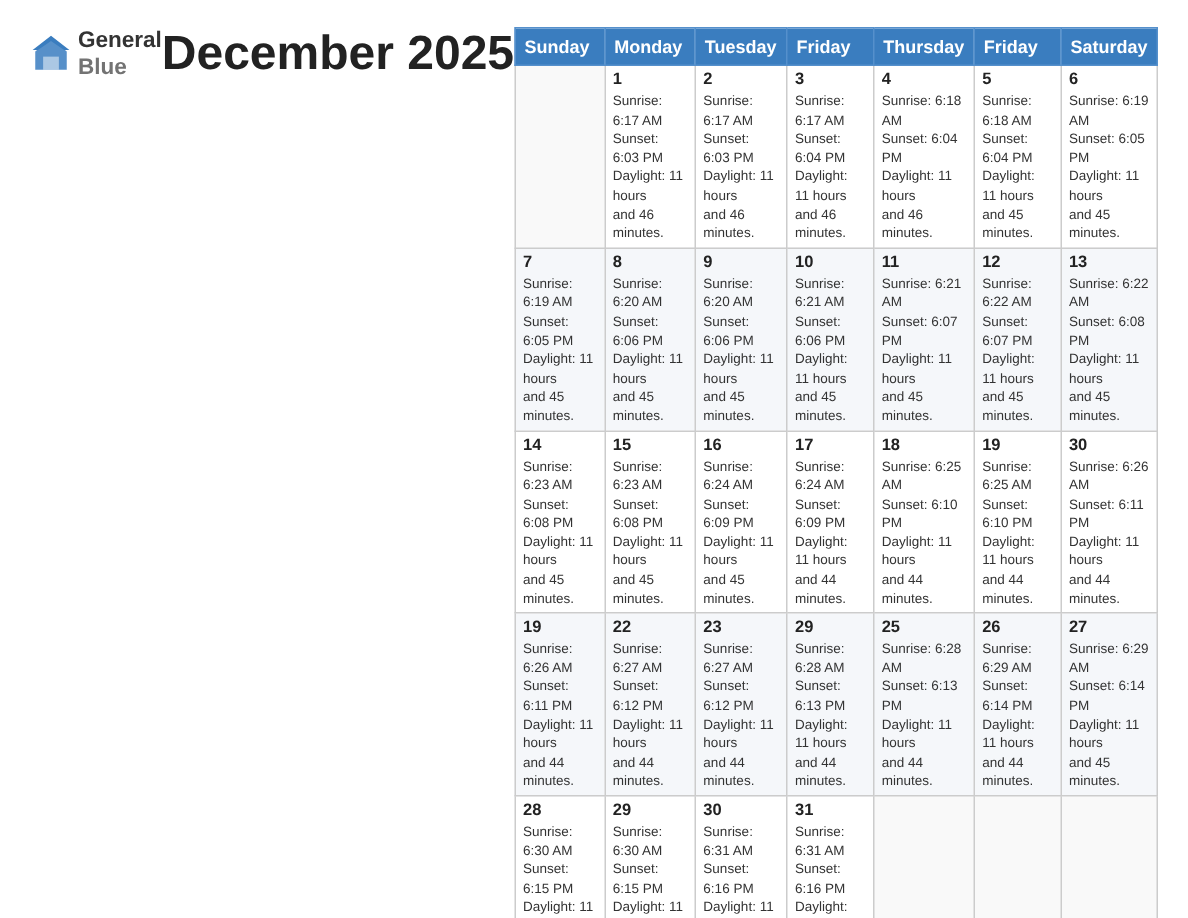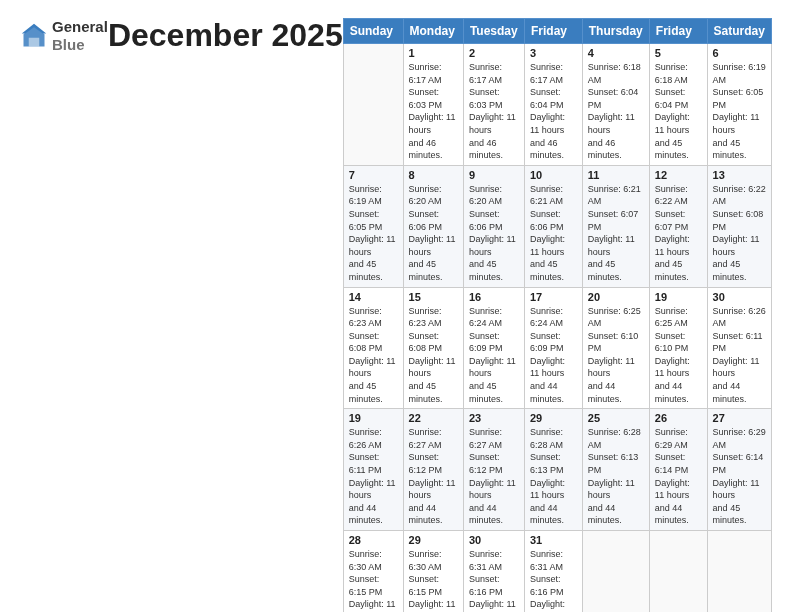--- a/index.html
+++ b/index.html
@@ -248,21 +248,21 @@
 and 45 minutes.</div>
           </td>
           <td>
             <span class="day-num">17</span>
             <div class="day-info" style="white-space: pre-line;">Sunrise: 6:24 AM
 Sunset: 6:09 PM
 Daylight: 11 hours
 and 44 minutes.</div>
           </td>
           <td>
-            <span class="day-num">20</span>
+            <span class="day-num">18</span>
             <div class="day-info" style="white-space: pre-line;">Sunrise: 6:25 AM
 Sunset: 6:10 PM
 Daylight: 11 hours
 and 44 minutes.</div>
           </td>
           <td>
             <span class="day-num">19</span>
             <div class="day-info" style="white-space: pre-line;">Sunrise: 6:25 AM
 Sunset: 6:10 PM
 Daylight: 11 hours

